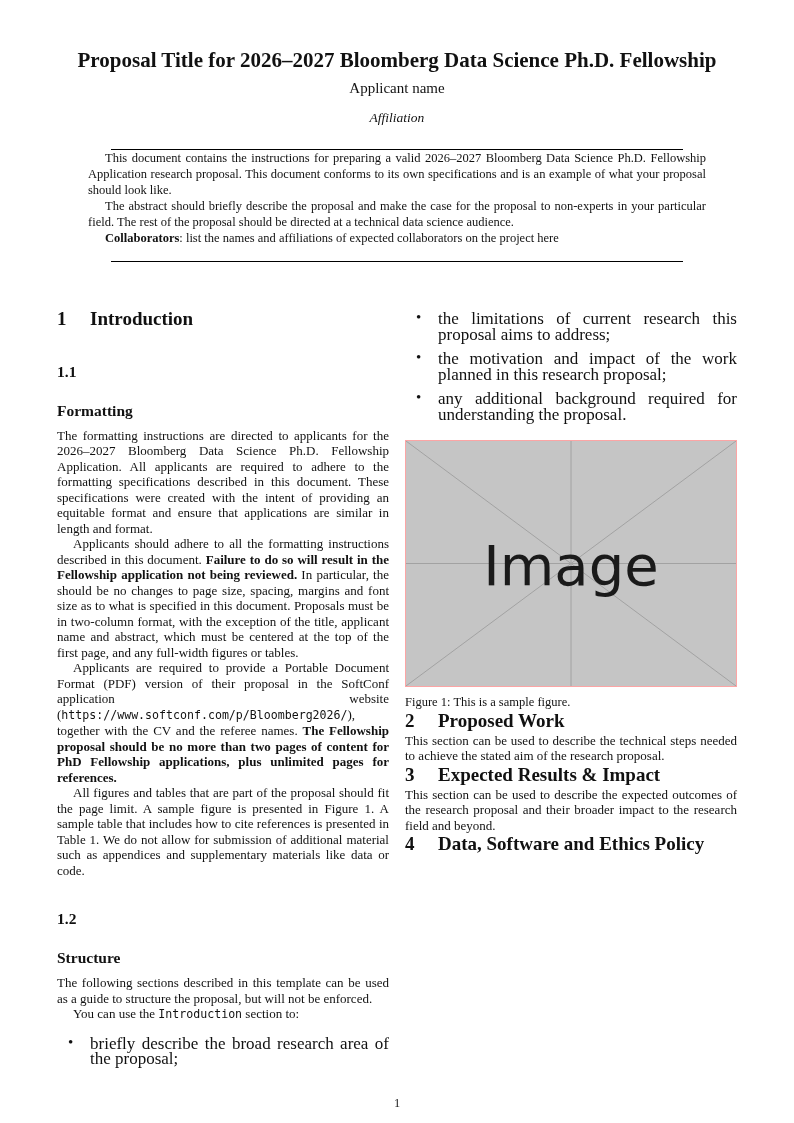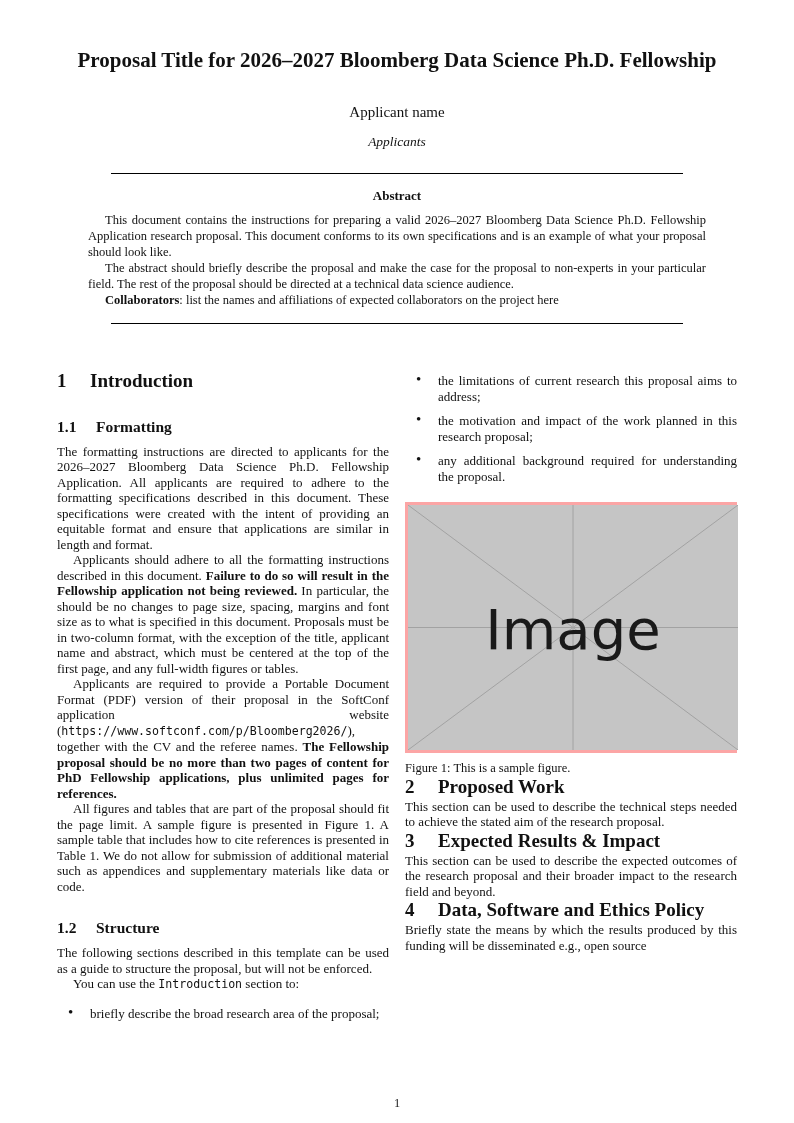--- a/index.html
+++ b/index.html
@@ -5,70 +5,69 @@
   html,body { margin:0; padding:0; background:#ffffff; }
   .page {
     width:794px; height:1123px; position:relative; overflow:hidden;
     background:#ffffff; color:#111;
     font-family:"Liberation Serif", serif;
     box-sizing:border-box; padding:44px 57px 0 57px;
   }
   
   .hdr { text-align:center; }
   .title { font-size:21px; font-weight:bold; margin:4px 0 0; line-height:1.2; }
-  .author { font-size:15px; margin-top:31px; }
+  .author { font-size:15px; margin-top:7px; }
   .affil { font-size:13.5px; font-style:italic; margin-top:13px; }
   
   .rule { width:572px; margin:0 auto; border:none; border-top:1.5px solid #000; height:0; }
   .rule-top { margin-top:23px; }
   .rule-bottom { margin-top:15px; }
   .abs-wrap { width:618px; margin:0 auto; }
   .abs-heading { text-align:center; font-weight:bold; font-size:13px; margin:14px 0 8px; }
   .abs-wrap p { font-size:12.5px; line-height:16px; text-align:justify; margin:0; text-indent:17px; }
   
   .columns { display:flex; gap:16px; margin-top:46px; }
   .col { flex:0 0 332px; width:332px; }
   h2.sec { display:flex; font-size:19px; font-weight:bold; margin:0; line-height:1.2; }
   h2.sec .num { flex:0 0 33px; }
-  h3.subsec { display:flex; font-size:15.5px; font-weight:bold; margin:25px 0 8px; }
+  h3.subsec { display:flex; font-size:15.5px; font-weight:bold; margin:32px 0 8px;flex-direction:column; }
   h3.subsec .num { flex:0 0 39px; }
   .col p { font-size:13px; line-height:15.5px; text-align:justify; margin:0; text-indent:16px; }
   .col p.noindent { text-indent:0; }
   .sec-gap { margin-top:10px; }
   ul.blist { list-style:none; margin:13px 0 0; padding:0 0 0 11px; }
-  ul.blist li { position:relative; padding-left:22px; font-size:13px; line-height:15.5px;
+  ul.blist li { position:relative; padding-left:22px; font-size:17px; line-height:15.5px;
                 text-align:justify; margin-bottom:9px; }
   ul.blist li::before { content:"\2022"; position:absolute; left:0; top:-1px; font-size:15px; }
   .run-bold { font-weight:bold;margin-top:44px; }
   .run-mono { font-family:"DejaVu Sans Mono","Liberation Mono",monospace; font-size:11.6px; }
   
   figure.fig { margin:18px 0 0; }
-  .figbox { border:3px solid #fca5a5; line-height:0; }
+  .figbox { border:1px solid #fca5a5; line-height:0; }
   .figbox svg { display:block; }
   figcaption { text-align:left; font-size:12.5px; margin-top:8px; line-height:1.2; }
   .mt26 { margin-top:26px; }
   .mt28 { margin-top:28px; }
   
   .pagenum { position:absolute; left:0; bottom:12px; width:100%; text-align:center; font-size:12.5px; color:#222; }
 </style>
 </head>
 <body>
 
 <div class="page">
 
   <header class="hdr">
     <h1 class="title">Proposal Title for 2026–2027 Bloomberg Data Science Ph.D. Fellowship</h1>
     <div class="author">Applicant name</div>
-    <div class="affil">Applicants</div>
+    <div class="affil">Affiliation</div>
   </header>
 
   <div class="rule rule-top"></div>
 
   <section class="abs-wrap">
-    <div class="abs-heading">Abstract</div>
     <p>This document contains the instructions for preparing a valid 2026–2027 Bloomberg Data Science Ph.D. Fellowship Application research proposal. This document conforms to its own specifications and is an example of what your proposal should look like.</p>
     <p>The abstract should briefly describe the proposal and make the case for the proposal to non-experts in your particular field. The rest of the proposal should be directed at a technical data science audience.</p>
     <p><span class="run-bold">Collaborators</span><span>: list the names and affiliations of expected collaborators on the project here</span></p>
   </section>
 
   <div class="rule rule-bottom"></div>
 
   <div class="columns">
 
     <div class="col">
@@ -125,18 +124,17 @@
       <h2 class="sec mt26">
         <span class="num">3</span>
         <span>Expected Results &amp; Impact</span>
       </h2>
       <p class="noindent sec-gap">This section can be used to describe the expected outcomes of the research proposal and their broader impact to the research field and beyond.</p>
 
       <h2 class="sec mt28">
         <span class="num">4</span>
         <span>Data, Software and Ethics Policy</span>
       </h2>
-      <p class="noindent sec-gap">Briefly state the means by which the results produced by this funding will be disseminated e.g., open source</p>
     </div>
   </div>
 
   <footer class="pagenum">1</footer>
 </div>
 
 </body></html>

